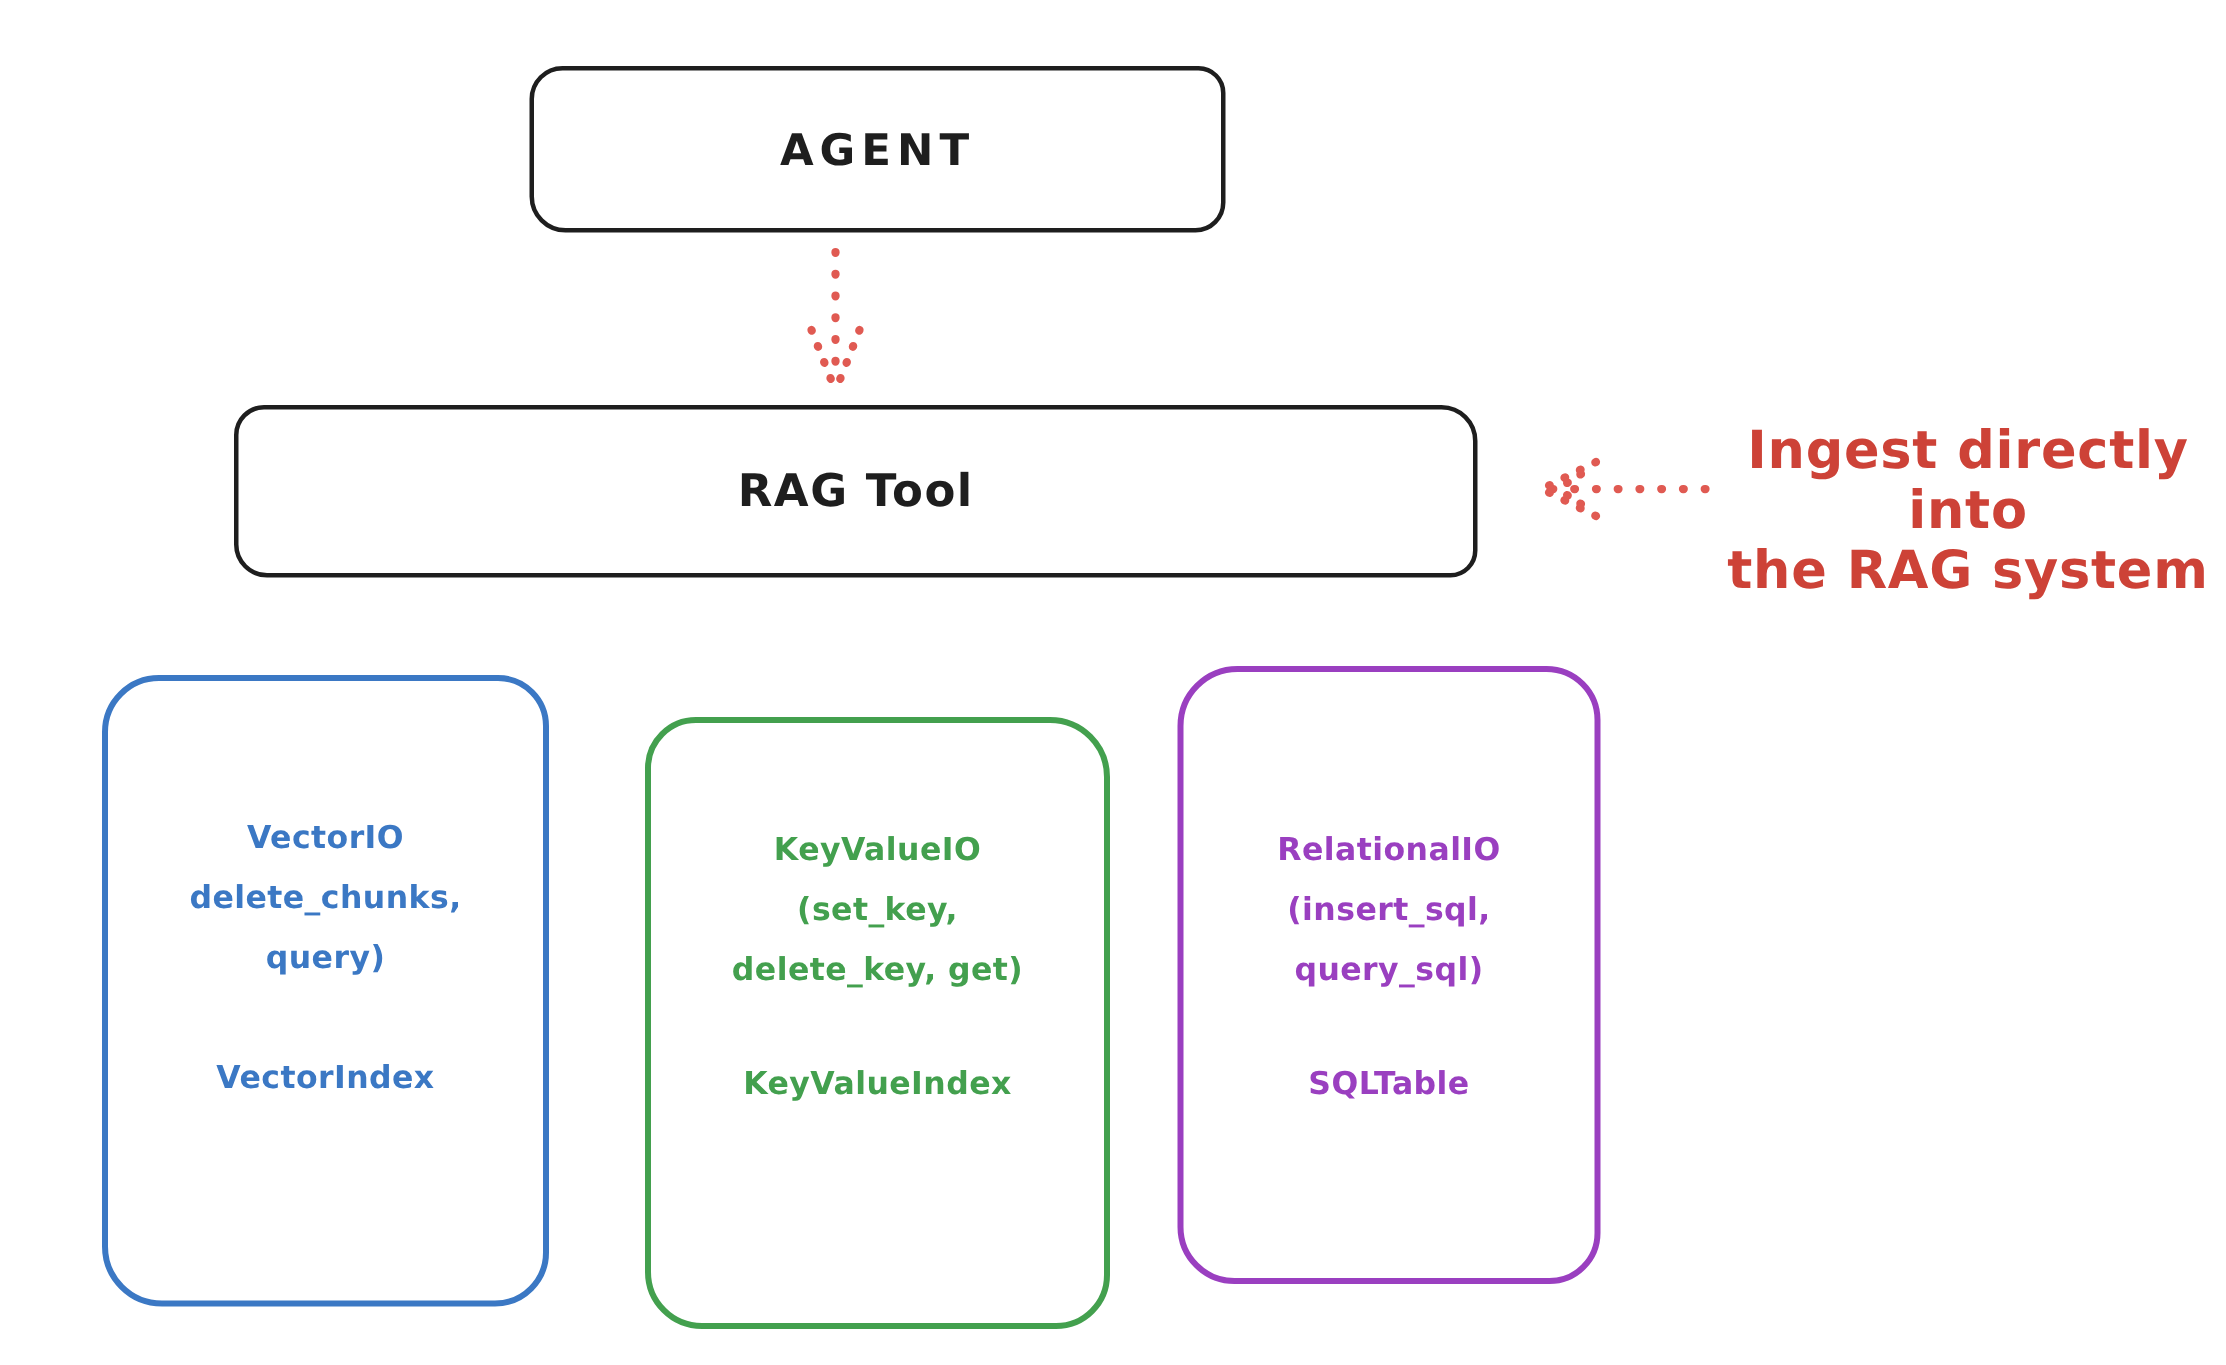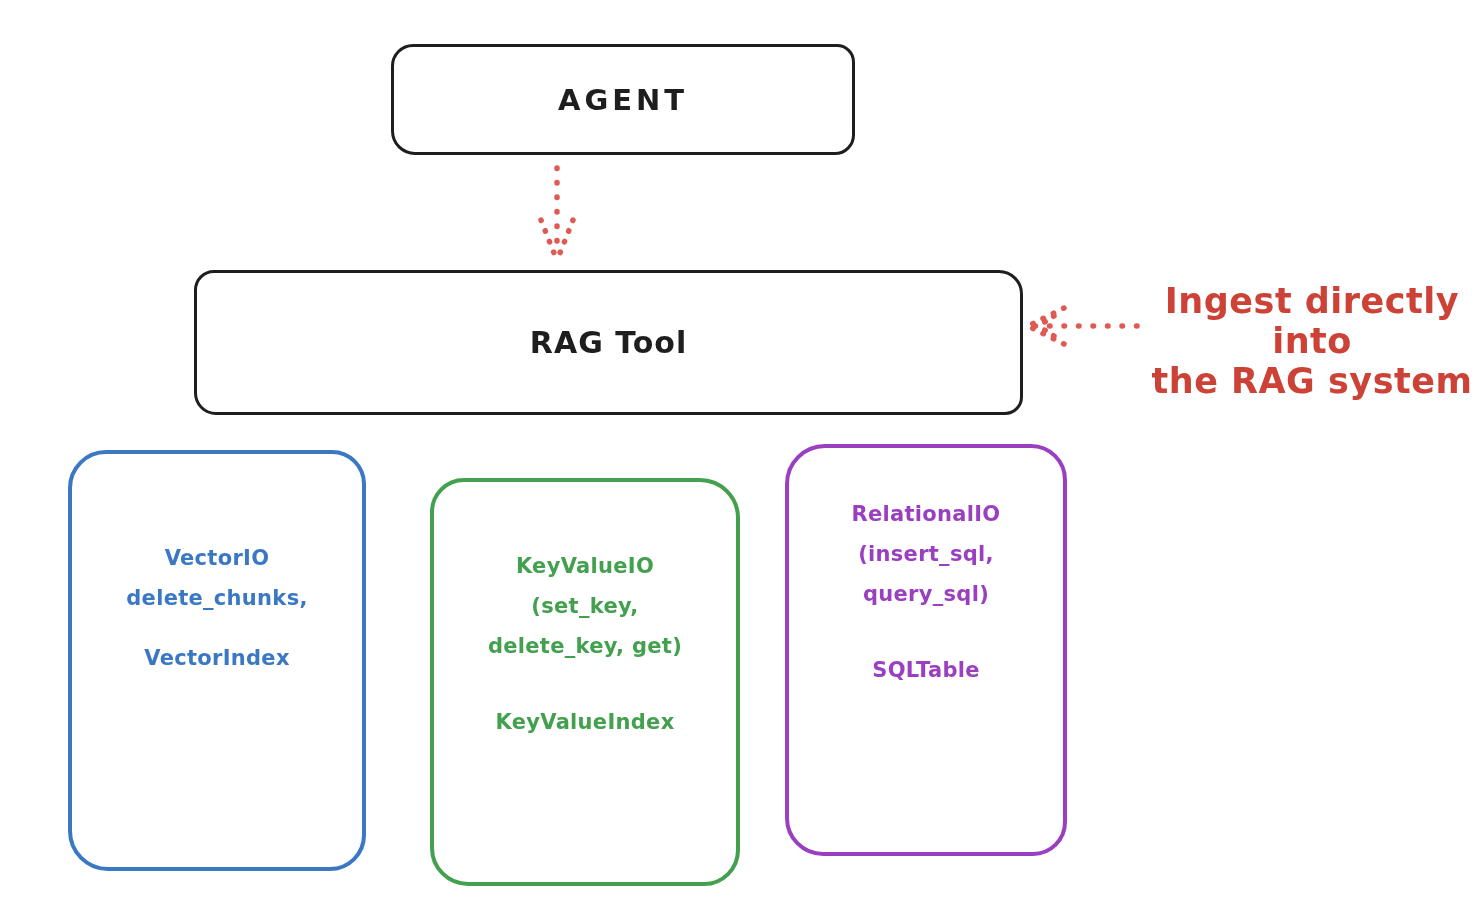--- a/index.html
+++ b/index.html
@@ -18,33 +18,32 @@
   
   .node {
     position: absolute;
     border: 3px solid #1e1e1e;
     background: #ffffff;
     display: flex;
     align-items: center;
     justify-content: center;
     color: #1e1e1e;
     box-sizing: border-box;
-    margin-left: 38px;
   }
   .agent-box {
     left: 353px; top: 44px;
     width: 464px; height: 111px;
     border-radius: 22px 18px 20px 24px;
     font-size: 29px;
     font-weight: 700;
     letter-spacing: 4px;
   }
   .rag-box {
     left: 156px; top: 270px;
-    width: 829px; height: 145px;
+    width: 829px; height: 115px;
     border-radius: 20px 24px 18px 22px;
     border-width: 3.5px;
     font-size: 30px;
     font-weight: 600;
     letter-spacing: 1px;
   }
   
   .arrow {
     position: absolute;
   }
@@ -89,24 +88,24 @@
     color: #43a04e;
     padding-top: 64px;
     margin-top: 32px;
   }
   .card-purple {
     left: 785px; top: 444px;
     width: 282px; height: 412px;
     border: 4px solid #9a3fc0;
     border-radius: 40px 36px 34px 38px;
     color: #9a3fc0;
-    padding-top: 46px;
+    padding-top: 98px;
   }
   .card-index {
-    margin-top: 20px;
+    margin-top: 40px;
   }
   .card-green .card-index,
   .card-purple .card-index {
     margin-top: 36px;
   }
 </style>
 </head>
 <body>
 
 <div class="canvas">
@@ -138,20 +137,21 @@
   </svg>
 
   <div class="annotation">
     <div>Ingest directly into</div>
     <div>the RAG system</div>
   </div>
 
   <div class="card card-blue">
     <div>VectorIO</div>
     <div>delete_chunks,</div>
+    <div>query)</div>
     <div class="card-index">VectorIndex</div>
   </div>
 
   <div class="card card-green">
     <div>KeyValueIO</div>
     <div>(set_key,</div>
     <div>delete_key, get)</div>
     <div class="card-index">KeyValueIndex</div>
   </div>
 

